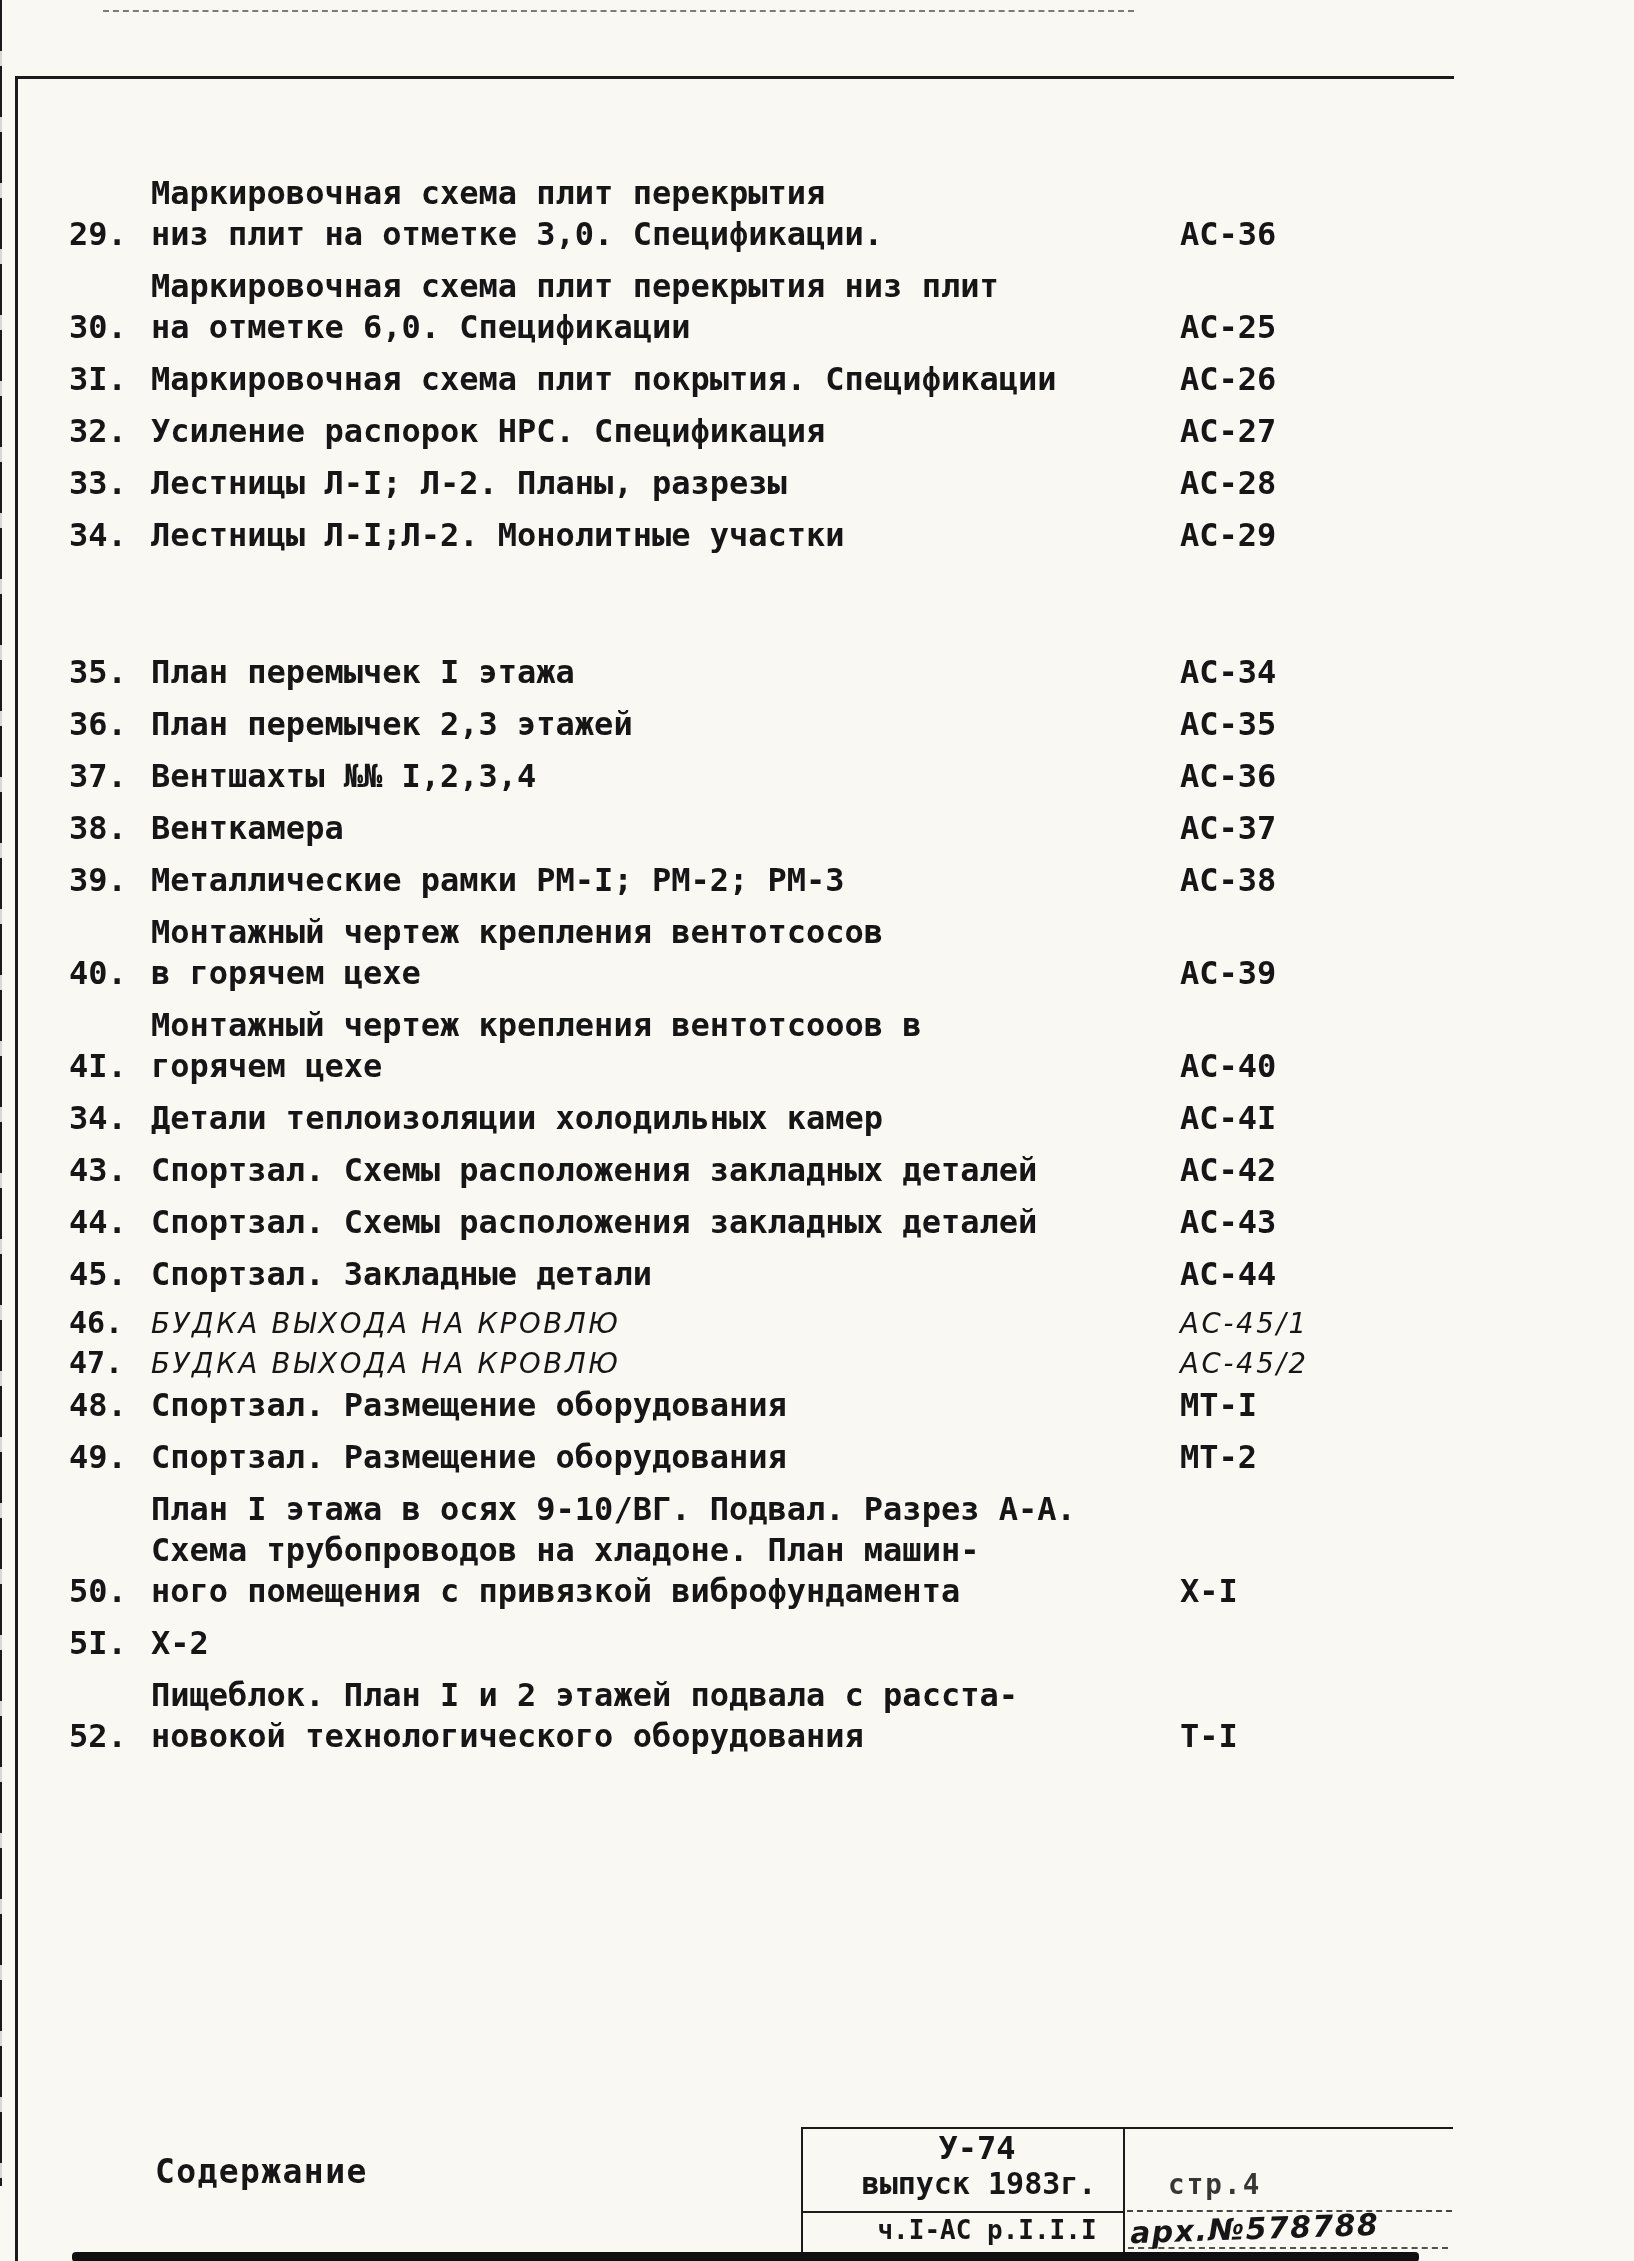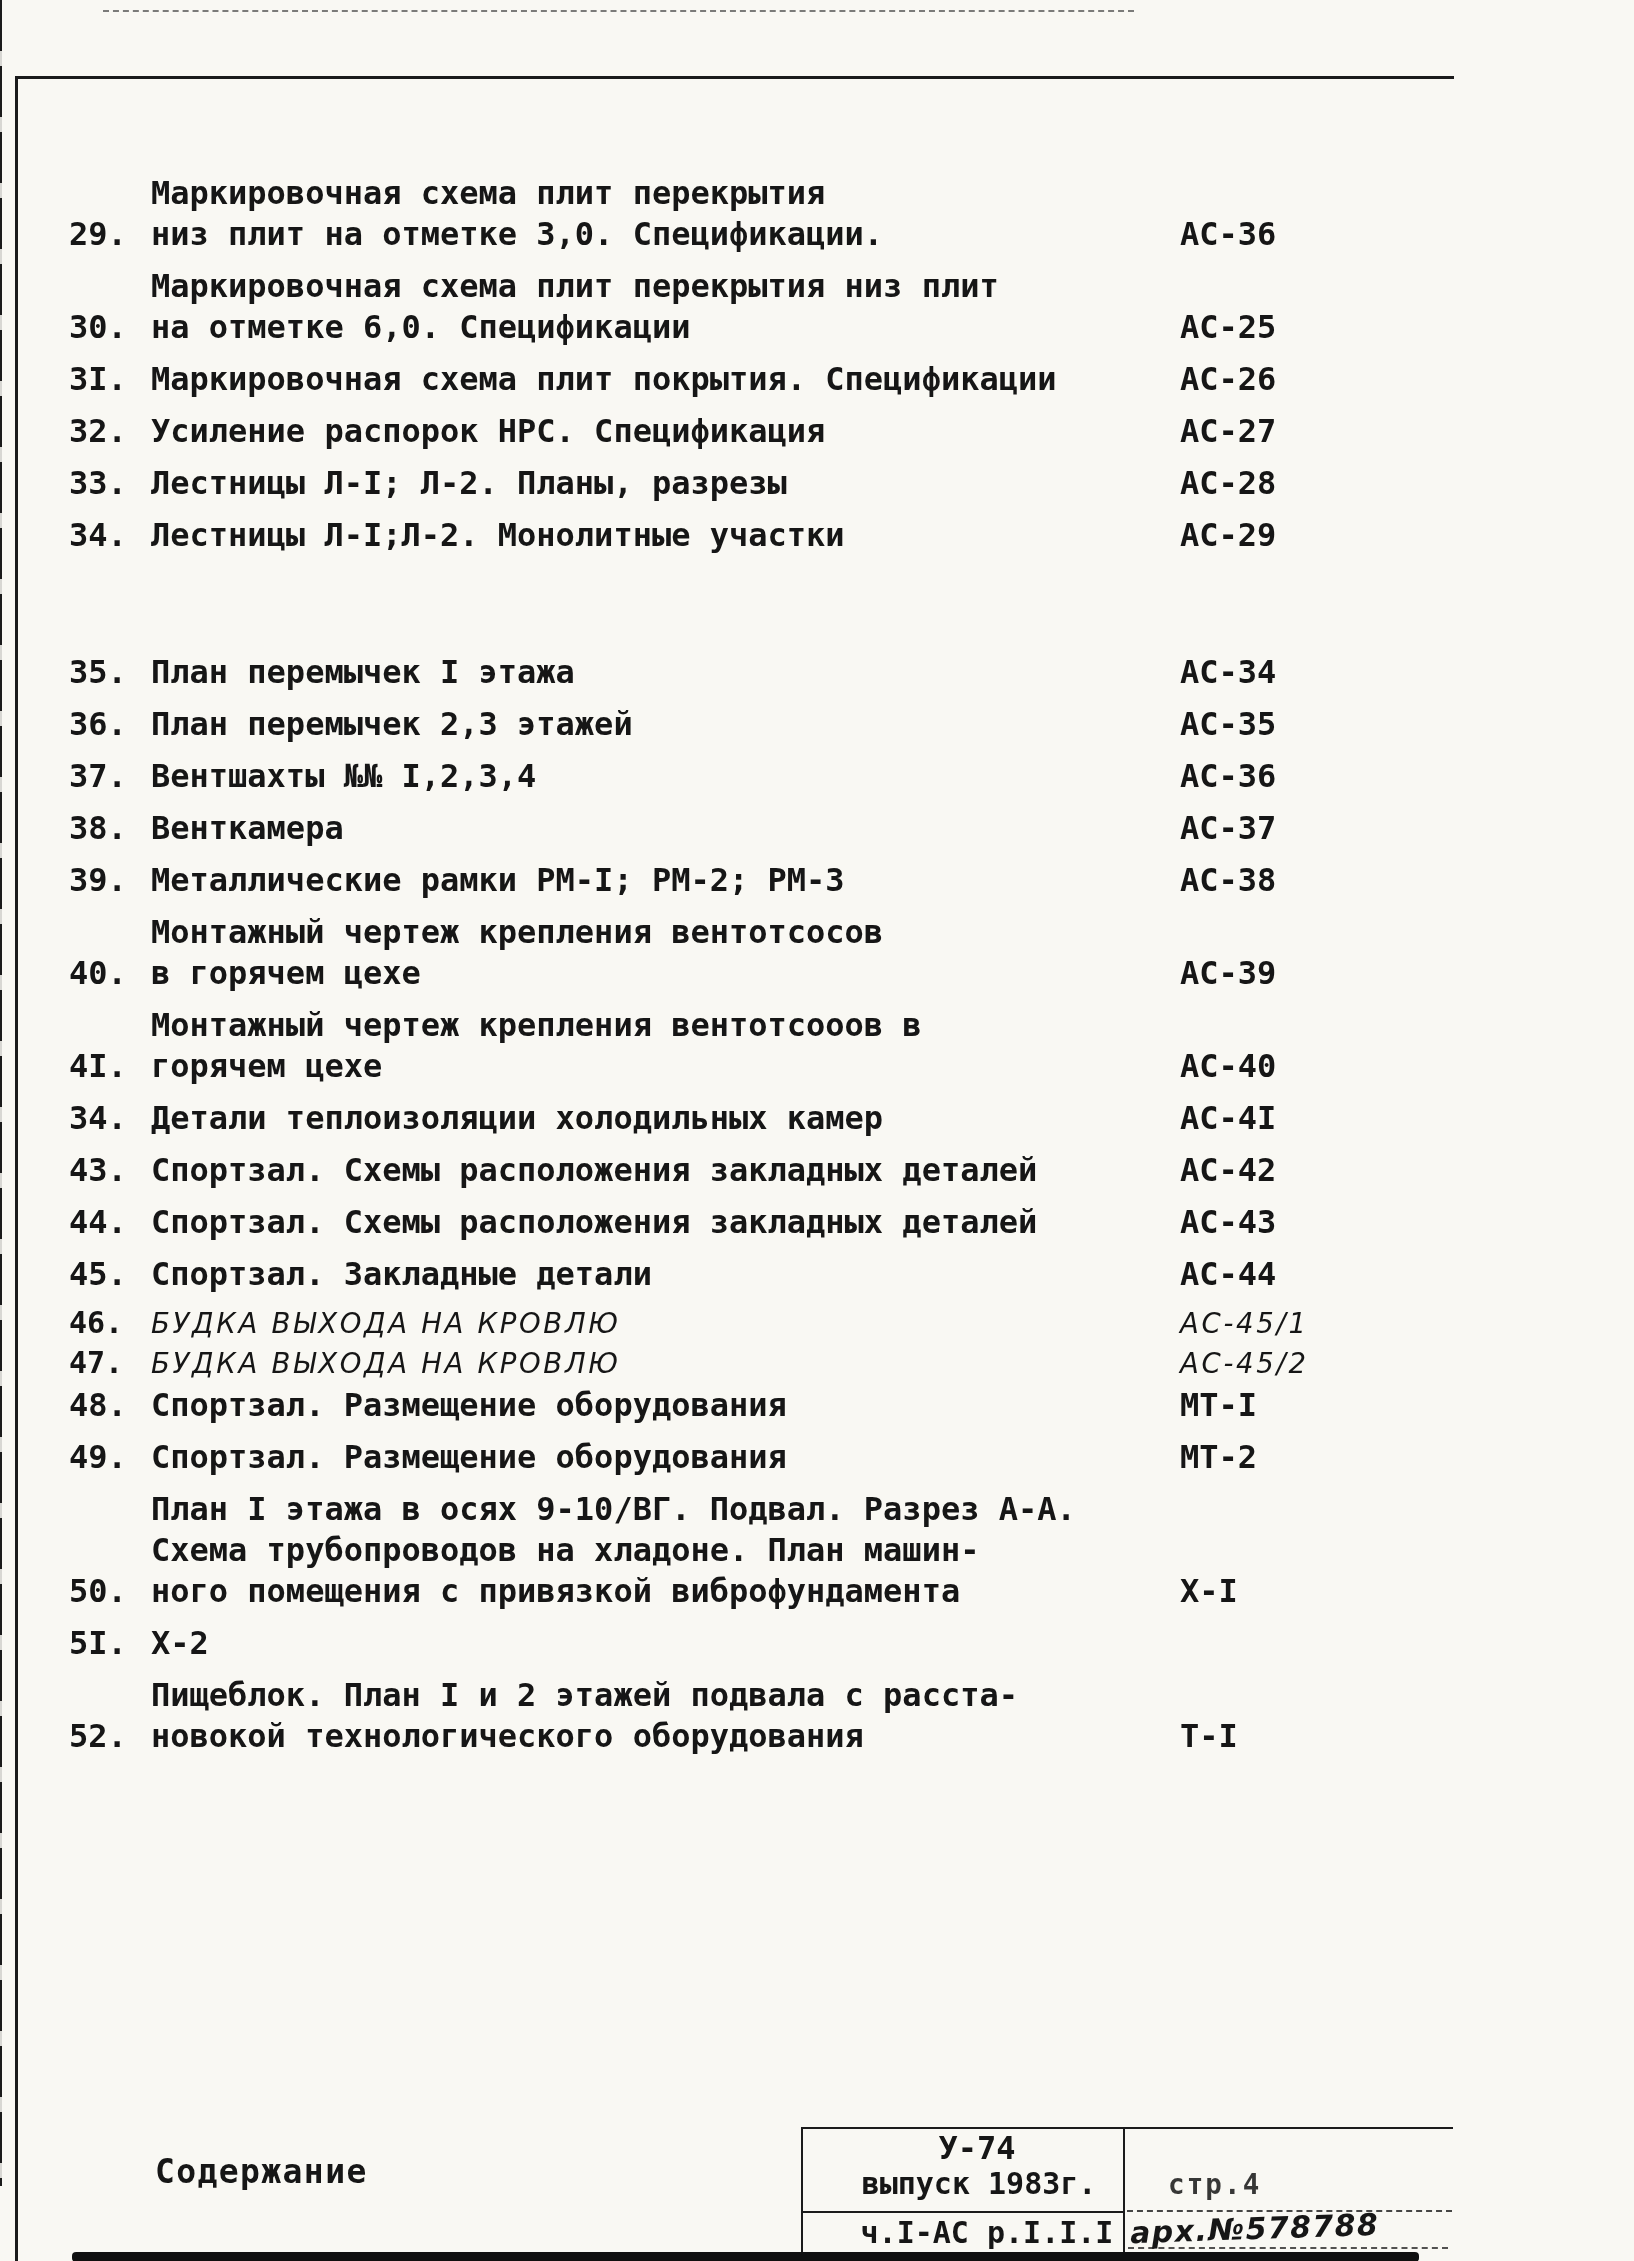--- a/index.html
+++ b/index.html
@@ -61,21 +61,21 @@
     font-family:"DejaVu Sans Mono", monospace;font-style:normal;
     font-weight:700;font-size:30px;letter-spacing:0;
   }
   
   .footer-text{position:absolute;white-space:nowrap;}
   .section-title{
     left:155px;top:2152px;font-size:33px;font-weight:700;letter-spacing:1.4px;
   }
   .doc1{left:801px;top:2129px;width:352px;text-align:center;font-size:32px;font-weight:700;}
   .doc2{left:801px;top:2166px;width:356px;text-align:center;font-size:30px;font-weight:700;}
-  .doc3{left:801px;top:2215px;width:372px;text-align:center;font-size:30px;font-weight:700;}
+  .doc3{left:801px;top:2215px;width:372px;text-align:center;font-size:26px;font-weight:700;}
   .page-label{
     left:1168px;top:2168px;font-size:27.5px;font-weight:700;opacity:.85;letter-spacing:2.1px;
   }
   .archive{
     left:1130px;top:2211px;font-family:"DejaVu Sans", sans-serif;
     font-style:italic;font-weight:600;font-size:30px;letter-spacing:1.4px;
     transform:rotate(-2deg);
   }
 </style>
 </head>

